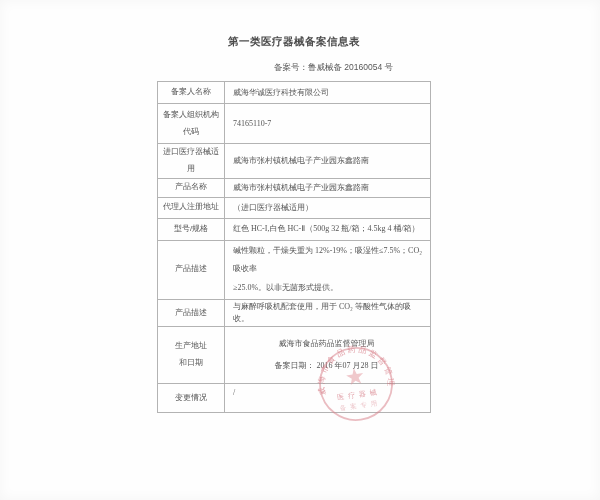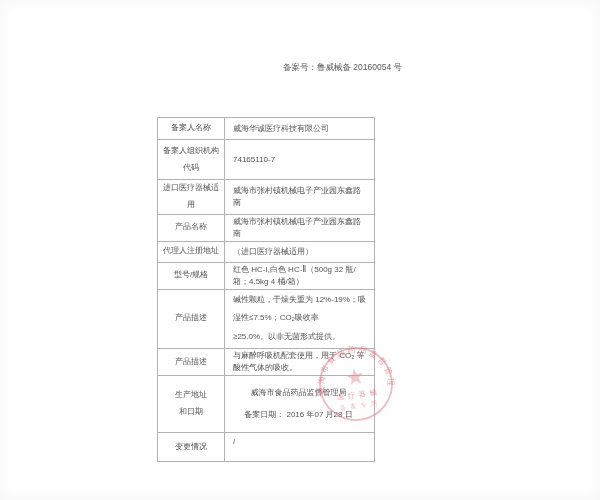--- a/index.html
+++ b/index.html
@@ -15,42 +15,42 @@
     background:#fefefe;
     box-shadow: inset 0 0 14px rgba(0,0,0,0.04);
   }
   .page-title {
     position:absolute; top:35px; left:157px; width:274px;
     text-align:center;
     font-size:10.5px; font-weight:bold; letter-spacing:0.5px;
     color:#4b4b4b;
   }
   .record-no {
-    position:absolute; top:62px; left:283px;
+    position:absolute; top:62px; left:274px;
     font-size:8.5px; color:#585858;
   }
   table.form {
     position:absolute; top:81px; left:157px;
-    width:218px;
-    border-collapse:collapse; table-layout:fixed;margin-top:36px;
+    width:274px;
+    border-collapse:collapse; table-layout:fixed;
   }
   table.form td {
     border:1px solid #b3b3b3;
     font-size:8px; color:#555555;
     vertical-align:middle;
     overflow:hidden;
   }
   td.label {
     width:62px; text-align:center;
     white-space:pre-line; line-height:2.1;
     padding:0 2px;
   }
   td.value {
     padding:1px 6px 1px 8px;
-    white-space:pre-line; line-height:1.5;
+    white-space:pre-line; line-height:1.5;font-family:Liberation Serif, serif;
   }
   tr.r1  { height:22px; }
   tr.r2  { height:40px; }
   tr.r3  { height:19px; }
   tr.r4  { height:19px; }
   tr.r5  { height:19px; }
   tr.r6  { height:21px; }
   tr.r7  { height:28px; }
   tr.r8  { height:22px; }
   tr.r9  { height:40px; }
@@ -65,20 +65,21 @@
     position:absolute; left:314px; top:342px;
     width:84px; height:84px;
     pointer-events:none;
   }
 </style>
 </head>
 <body>
 
 <div class="scan-page">
 
+  <div class="page-title">第一类医疗器械备案信息表</div>
 
   <div class="record-no">备案号：鲁威械备 20160054 号</div>
 
   <table class="form">
     <tbody>
       <tr class="r1">
         <td class="label">备案人名称</td>
         <td class="value">威海华诚医疗科技有限公司</td>
       </tr>
       <tr class="r2">

